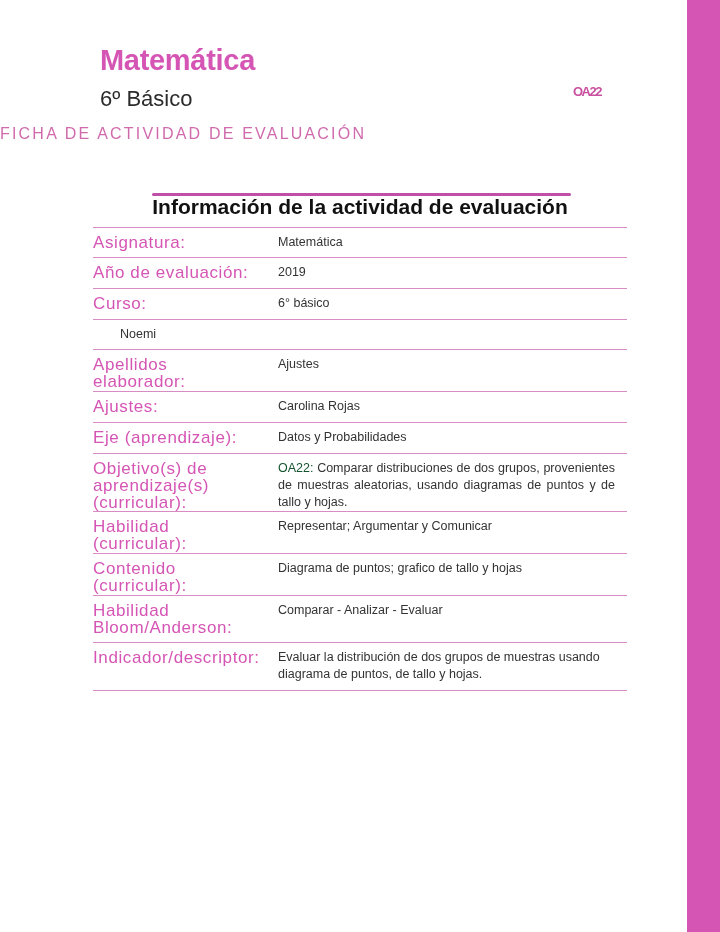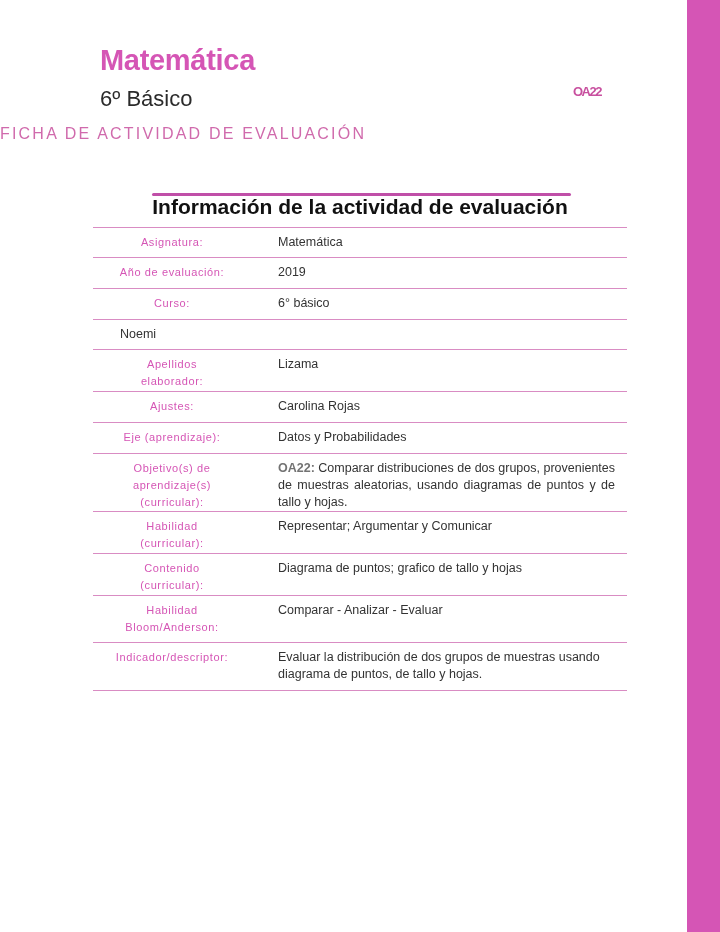--- a/index.html
+++ b/index.html
@@ -38,29 +38,29 @@
       background: #c04fa8; border-radius: 2px;
     }
     .info-table {
       position: absolute; left: 93px; top: 227px; width: 534px;
       border-top: 1.5px solid #d98cc3;
     }
     .row {
       display: flex; border-bottom: 1.5px solid #d98cc3; box-sizing: border-box;
     }
     .label {
-      width: 158px; text-align: center; color: #d555b5; font-size: 11px;
+      width: 158px; text-align: left; color: #d555b5; font-size: 17px;
       letter-spacing: 0.6px; padding-top: 6px; line-height: 17px; flex: none;
     }
     .value {
       flex: 1; padding-left: 27px; padding-top: 6px; color: #333333;
       font-size: 12.5px; line-height: 17px;
     }
     .value.justify { text-align: justify; text-align-last: left; padding-right: 12px; }
-    .oa-bold { font-weight: bold; color: #737373; margin-top: 32px; }
+    .oa-bold { font-weight: normal; color: #14532d; margin-top: 32px; }
   </style>
 </head>
 <body>
 
 <div class="side-bar"></div>
 
 <div class="subject-title">Matemática</div>
 <div class="grade">6º Básico</div>
 <div class="oa-code">OA22</div>
 
@@ -82,21 +82,21 @@
     <div class="value">6° básico</div>
   </div>
   <div class="row" style="height:30px">
     <div class="value">Noemi</div>
   </div>
   <div class="row" style="height:42px">
     <div class="label">
       <div>Apellidos</div>
       <div>elaborador:</div>
     </div>
-    <div class="value">Lizama</div>
+    <div class="value">Ajustes</div>
   </div>
   <div class="row" style="height:31px">
     <div class="label">Ajustes:</div>
     <div class="value">Carolina Rojas</div>
   </div>
   <div class="row" style="height:31px">
     <div class="label">Eje (aprendizaje):</div>
     <div class="value">Datos y Probabilidades</div>
   </div>
   <div class="row" style="height:58px">

